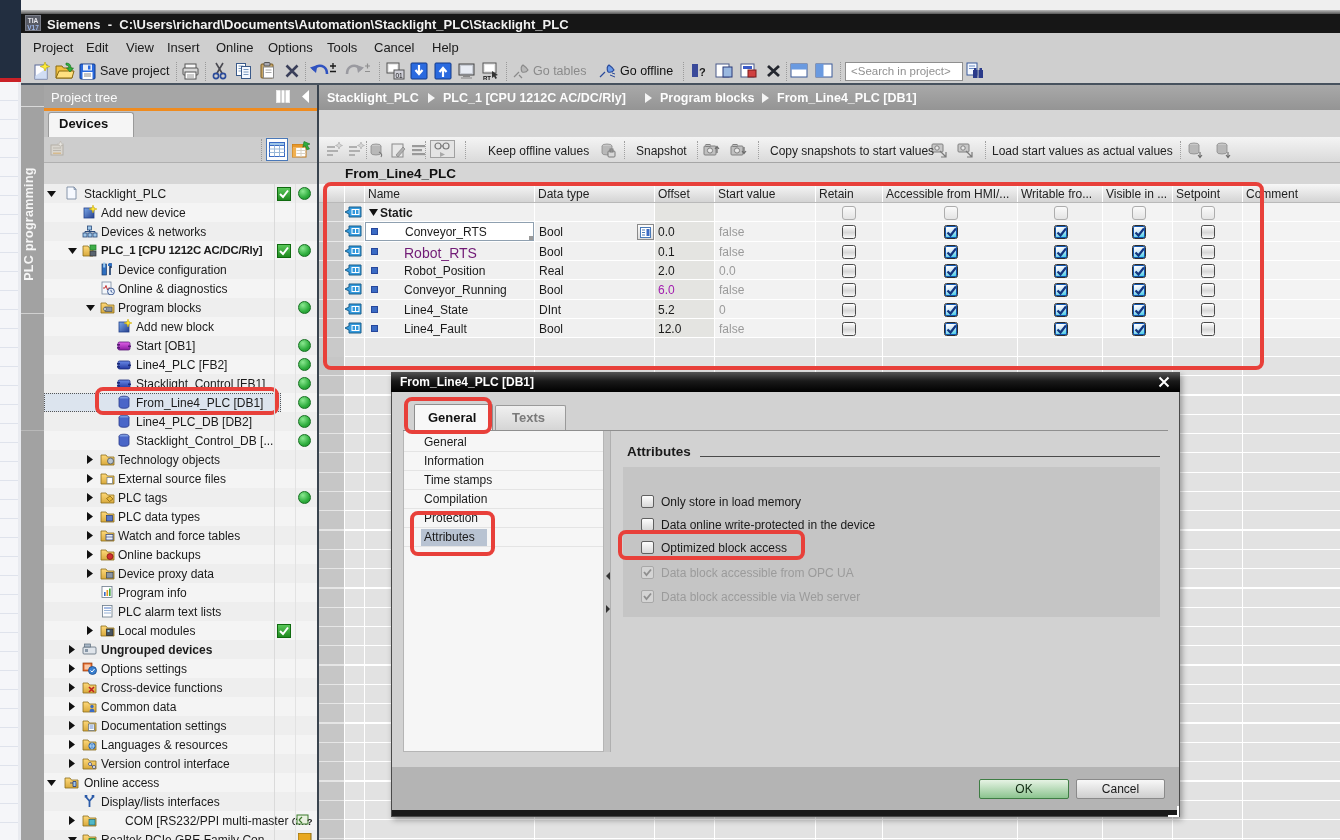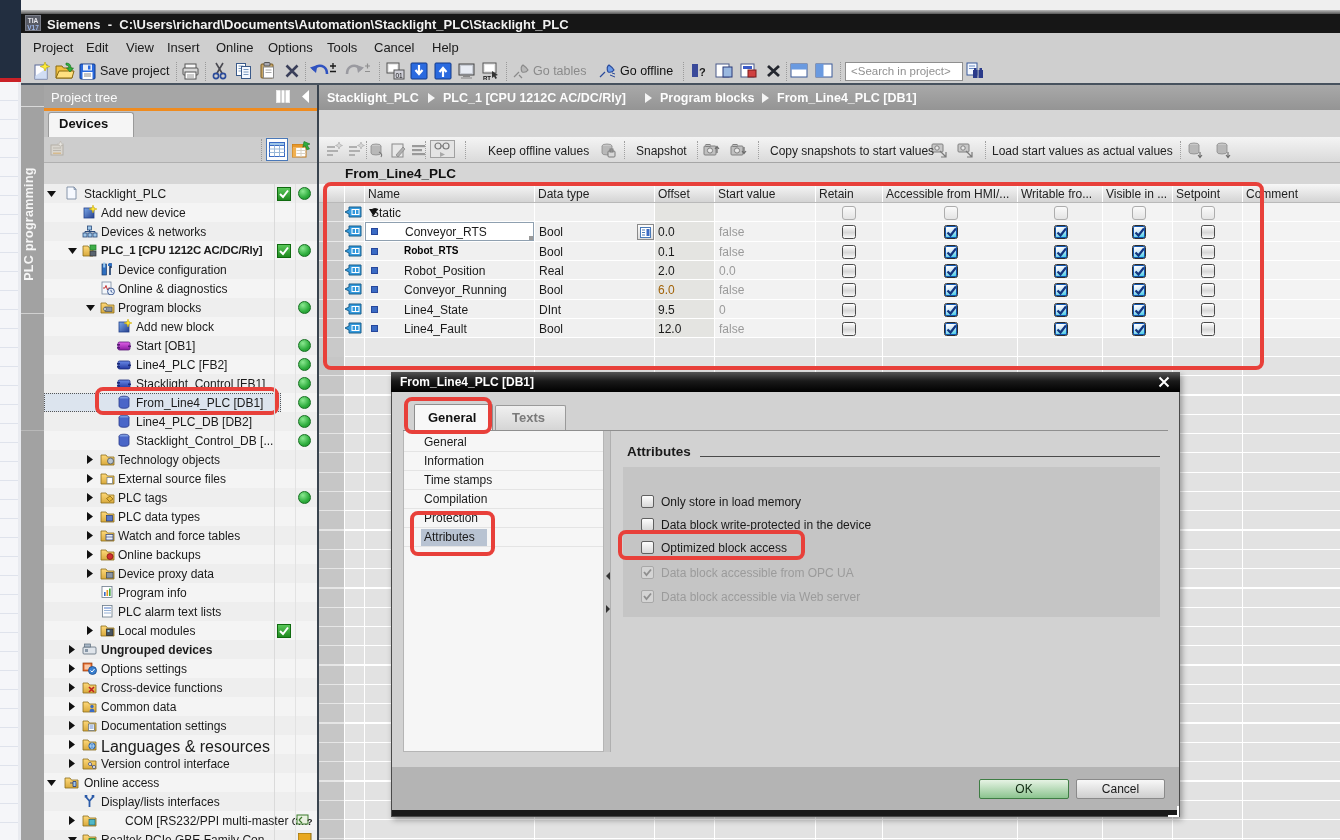--- a/index.html
+++ b/index.html
@@ -703,21 +703,21 @@
       <linearGradient id="gf" x1="0" y1="0" x2="0" y2="1">
         <stop offset="0" stop-color="#ffd97a"></stop>
         <stop offset="1" stop-color="#d8a93c"></stop>
       </linearGradient>
     </defs>
     <path d="M1 3 L6 3 L7.5 5 L14 5 L14 13 L1 13 Z" fill="url(#gf)" stroke="#8a6d1a" stroke-width="0.8"></path>
     <circle cx="10" cy="9" r="3.2" fill="#4a90d9" stroke="#1a4a8a" stroke-width="0.7"></circle>
     <ellipse cx="10" cy="9" rx="1.4" ry="3.2" fill="none" stroke="#d8eaf8" stroke-width="0.6"></ellipse>
     <line x1="6.8" y1="9" x2="13.2" y2="9" stroke="#d8eaf8" stroke-width="0.6"></line>
   </svg>
-<div class="abs txt" style="left:101px;top:738px;font-size:16px;color:#1a1a1a;font-weight:normal;">Languages &amp; resources</div>
+<div class="abs txt" style="left:101px;top:738px;font-size:12px;color:#1a1a1a;font-weight:normal;">Languages &amp; resources</div>
 <svg class="abs" style="left:69px;top:759px" width="6" height="9">
     <path d="M0 0 L6 4.5 L0 9 Z" fill="#111"></path>
   </svg>
 <svg class="abs" style="left:82px;top:756px" width="16" height="14">
     <defs>
       <linearGradient id="gf" x1="0" y1="0" x2="0" y2="1">
         <stop offset="0" stop-color="#ffd97a"></stop>
         <stop offset="1" stop-color="#d8a93c"></stop>
       </linearGradient>
     </defs>
@@ -941,21 +941,21 @@
 <div class="abs" style="left:1172px;top:203px;width:1px;height:19px;background:#ffffff;"></div>
 <div class="abs" style="left:1242px;top:203px;width:1px;height:19px;background:#ffffff;"></div>
 <svg class="abs" style="left:345px;top:206px" width="17" height="12">
     <path d="M4 1 L16 1 L16 11 L4 11 L4 8 L0 6 L4 4 Z" fill="#3399dd" stroke="#1a5f8a" stroke-width="1"></path>
     <rect x="7" y="3.5" width="7" height="5" fill="none" stroke="#fff"></rect>
     <line x1="10.5" y1="3.5" x2="10.5" y2="8.5" stroke="#fff"></line>
   </svg>
 <svg class="abs" style="left:369px;top:209px" width="9" height="7">
     <path d="M0 0 L9 0 L4.5 7 Z" fill="#111"></path>
   </svg>
-<div class="abs txt" style="left:371px;top:206px;font-size:12px;color:#1a1a1a;font-weight:normal;">Static</div>
+<div class="abs txt" style="left:380px;top:206px;font-size:12px;color:#1a1a1a;font-weight:bold;">Static</div>
 <div class="abs" style="left:319px;top:222px;width:25px;height:20px;background:#c9c9c9;border-bottom:1px solid #e8e8e8;"></div>
 <div class="abs" style="left:344px;top:222px;width:20px;height:20px;background:#e9e9e9;border-bottom:1px solid #fff;"></div>
 <div class="abs" style="left:364px;top:222px;width:170px;height:20px;background:#f0f0f0;border-bottom:1px solid #fff;"></div>
 <div class="abs" style="left:534px;top:222px;width:120px;height:20px;background:#f0f0f0;border-bottom:1px solid #fff;"></div>
 <div class="abs" style="left:654px;top:222px;width:60px;height:20px;background:#e4e4e1;border-bottom:1px solid #fff;"></div>
 <div class="abs" style="left:714px;top:222px;width:101px;height:20px;background:#f2f2f2;border-bottom:1px solid #fff;"></div>
 <div class="abs" style="left:815px;top:222px;width:67px;height:20px;background:#f0f0f0;border-bottom:1px solid #fff;"></div>
 <div class="abs" style="left:882px;top:222px;width:135px;height:20px;background:#f3f3f3;border-bottom:1px solid #fff;"></div>
 <div class="abs" style="left:1017px;top:222px;width:85px;height:20px;background:#f0f0f0;border-bottom:1px solid #fff;"></div>
 <div class="abs" style="left:1102px;top:222px;width:70px;height:20px;background:#f3f3f3;border-bottom:1px solid #fff;"></div>
@@ -1004,21 +1004,21 @@
 <div class="abs" style="left:1017px;top:242px;width:1px;height:19px;background:#ffffff;"></div>
 <div class="abs" style="left:1102px;top:242px;width:1px;height:19px;background:#ffffff;"></div>
 <div class="abs" style="left:1172px;top:242px;width:1px;height:19px;background:#ffffff;"></div>
 <div class="abs" style="left:1242px;top:242px;width:1px;height:19px;background:#ffffff;"></div>
 <svg class="abs" style="left:345px;top:245px" width="17" height="12">
     <path d="M4 1 L16 1 L16 11 L4 11 L4 8 L0 6 L4 4 Z" fill="#3399dd" stroke="#1a5f8a" stroke-width="1"></path>
     <rect x="7" y="3.5" width="7" height="5" fill="none" stroke="#fff"></rect>
     <line x1="10.5" y1="3.5" x2="10.5" y2="8.5" stroke="#fff"></line>
   </svg>
 <div class="abs" style="left:371px;top:248px;width:7px;height:7px;background:#3a6bc4;border:1px solid #26479c;"></div>
-<div class="abs txt" style="left:404px;top:245px;font-size:10px;color:#000000;font-weight:bold;">Robot_RTS</div>
+<div class="abs txt" style="left:404px;top:245px;font-size:14px;color:#701a75;font-weight:normal;">Robot_RTS</div>
 <div class="abs txt" style="left:539px;top:245px;font-size:12px;color:#1a1a1a;font-weight:normal;">Bool</div>
 <div class="abs txt" style="left:658px;top:245px;font-size:12px;color:#1a1a1a;font-weight:normal;">0.1</div>
 <div class="abs txt" style="left:719px;top:245px;font-size:12px;color:#9a9a9a;font-weight:normal;">false</div>
 <div class="abs" style="left:319px;top:261px;width:25px;height:19px;background:#c9c9c9;border-bottom:1px solid #e8e8e8;"></div>
 <div class="abs" style="left:344px;top:261px;width:20px;height:19px;background:#eeeeee;border-bottom:1px solid #fff;"></div>
 <div class="abs" style="left:364px;top:261px;width:170px;height:19px;background:#f0f0f0;border-bottom:1px solid #fff;"></div>
 <div class="abs" style="left:534px;top:261px;width:120px;height:19px;background:#f0f0f0;border-bottom:1px solid #fff;"></div>
 <div class="abs" style="left:654px;top:261px;width:60px;height:19px;background:#e4e4e1;border-bottom:1px solid #fff;"></div>
 <div class="abs" style="left:714px;top:261px;width:101px;height:19px;background:#f2f2f2;border-bottom:1px solid #fff;"></div>
 <div class="abs" style="left:815px;top:261px;width:67px;height:19px;background:#f0f0f0;border-bottom:1px solid #fff;"></div>
@@ -1072,21 +1072,21 @@
 <div class="abs" style="left:1172px;top:280px;width:1px;height:20px;background:#ffffff;"></div>
 <div class="abs" style="left:1242px;top:280px;width:1px;height:20px;background:#ffffff;"></div>
 <svg class="abs" style="left:345px;top:283px" width="17" height="12">
     <path d="M4 1 L16 1 L16 11 L4 11 L4 8 L0 6 L4 4 Z" fill="#3399dd" stroke="#1a5f8a" stroke-width="1"></path>
     <rect x="7" y="3.5" width="7" height="5" fill="none" stroke="#fff"></rect>
     <line x1="10.5" y1="3.5" x2="10.5" y2="8.5" stroke="#fff"></line>
   </svg>
 <div class="abs" style="left:371px;top:286px;width:7px;height:7px;background:#3a6bc4;border:1px solid #26479c;"></div>
 <div class="abs txt" style="left:404px;top:283px;font-size:12px;color:#1a1a1a;font-weight:normal;">Conveyor_Running</div>
 <div class="abs txt" style="left:539px;top:283px;font-size:12px;color:#1a1a1a;font-weight:normal;">Bool</div>
-<div class="abs txt" style="left:658px;top:283px;font-size:12px;color:#a16207;font-weight:normal;">6.0</div>
+<div class="abs txt" style="left:658px;top:283px;font-size:12px;color:#a21caf;font-weight:normal;">6.0</div>
 <div class="abs txt" style="left:719px;top:283px;font-size:12px;color:#9a9a9a;font-weight:normal;">false</div>
 <div class="abs" style="left:319px;top:300px;width:25px;height:19px;background:#c9c9c9;border-bottom:1px solid #e8e8e8;"></div>
 <div class="abs" style="left:344px;top:300px;width:20px;height:19px;background:#eeeeee;border-bottom:1px solid #fff;"></div>
 <div class="abs" style="left:364px;top:300px;width:170px;height:19px;background:#f0f0f0;border-bottom:1px solid #fff;"></div>
 <div class="abs" style="left:534px;top:300px;width:120px;height:19px;background:#f0f0f0;border-bottom:1px solid #fff;"></div>
 <div class="abs" style="left:654px;top:300px;width:60px;height:19px;background:#e4e4e1;border-bottom:1px solid #fff;"></div>
 <div class="abs" style="left:714px;top:300px;width:101px;height:19px;background:#f2f2f2;border-bottom:1px solid #fff;"></div>
 <div class="abs" style="left:815px;top:300px;width:67px;height:19px;background:#f0f0f0;border-bottom:1px solid #fff;"></div>
 <div class="abs" style="left:882px;top:300px;width:135px;height:19px;background:#f3f3f3;border-bottom:1px solid #fff;"></div>
 <div class="abs" style="left:1017px;top:300px;width:85px;height:19px;background:#f0f0f0;border-bottom:1px solid #fff;"></div>
@@ -1105,21 +1105,21 @@
 <div class="abs" style="left:1172px;top:300px;width:1px;height:19px;background:#ffffff;"></div>
 <div class="abs" style="left:1242px;top:300px;width:1px;height:19px;background:#ffffff;"></div>
 <svg class="abs" style="left:345px;top:303px" width="17" height="12">
     <path d="M4 1 L16 1 L16 11 L4 11 L4 8 L0 6 L4 4 Z" fill="#3399dd" stroke="#1a5f8a" stroke-width="1"></path>
     <rect x="7" y="3.5" width="7" height="5" fill="none" stroke="#fff"></rect>
     <line x1="10.5" y1="3.5" x2="10.5" y2="8.5" stroke="#fff"></line>
   </svg>
 <div class="abs" style="left:371px;top:306px;width:7px;height:7px;background:#3a6bc4;border:1px solid #26479c;"></div>
 <div class="abs txt" style="left:404px;top:303px;font-size:12px;color:#1a1a1a;font-weight:normal;">Line4_State</div>
 <div class="abs txt" style="left:539px;top:303px;font-size:12px;color:#1a1a1a;font-weight:normal;">DInt</div>
-<div class="abs txt" style="left:658px;top:303px;font-size:12px;color:#1a1a1a;font-weight:normal;">9.5</div>
+<div class="abs txt" style="left:658px;top:303px;font-size:12px;color:#1a1a1a;font-weight:normal;">5.2</div>
 <div class="abs txt" style="left:719px;top:303px;font-size:12px;color:#9a9a9a;font-weight:normal;">0</div>
 <div class="abs" style="left:319px;top:319px;width:25px;height:19px;background:#c9c9c9;border-bottom:1px solid #e8e8e8;"></div>
 <div class="abs" style="left:344px;top:319px;width:20px;height:19px;background:#eeeeee;border-bottom:1px solid #fff;"></div>
 <div class="abs" style="left:364px;top:319px;width:170px;height:19px;background:#f0f0f0;border-bottom:1px solid #fff;"></div>
 <div class="abs" style="left:534px;top:319px;width:120px;height:19px;background:#f0f0f0;border-bottom:1px solid #fff;"></div>
 <div class="abs" style="left:654px;top:319px;width:60px;height:19px;background:#e4e4e1;border-bottom:1px solid #fff;"></div>
 <div class="abs" style="left:714px;top:319px;width:101px;height:19px;background:#f2f2f2;border-bottom:1px solid #fff;"></div>
 <div class="abs" style="left:815px;top:319px;width:67px;height:19px;background:#f0f0f0;border-bottom:1px solid #fff;"></div>
 <div class="abs" style="left:882px;top:319px;width:135px;height:19px;background:#f3f3f3;border-bottom:1px solid #fff;"></div>
 <div class="abs" style="left:1017px;top:319px;width:85px;height:19px;background:#f0f0f0;border-bottom:1px solid #fff;"></div>
@@ -1305,21 +1305,21 @@
   </svg>
 <svg class="abs" style="left:605px;top:604px" width="6" height="10">
     <path d="M1 1 L5 5 L1 9 Z" fill="#333"></path>
   </svg>
 <div class="abs txt" style="left:627px;top:444px;font-size:13.5px;font-weight:bold;color:#1a1a1a;">Attributes</div>
 <div class="abs" style="left:700px;top:456px;width:460px;height:1px;background:#4a4a4a;"></div>
 <div class="abs" style="left:623px;top:467px;width:537px;height:150px;background:#c5c5c5;"></div>
 <div class="abs" style="left:641px;top:495px;width:13px;height:13px;background:linear-gradient(#fdfdfd,#d8d8d8);border:1.5px solid #606060;border-radius:2px;"></div>
 <div class="abs txt" style="left:661px;top:495px;font-size:12px;color:#1a1a1a;">Only store in load memory</div>
 <div class="abs" style="left:641px;top:518px;width:13px;height:13px;background:linear-gradient(#fdfdfd,#d8d8d8);border:1.5px solid #606060;border-radius:2px;"></div>
-<div class="abs txt" style="left:661px;top:518px;font-size:12px;color:#1a1a1a;">Data block write-protected in the device</div>
+<div class="abs txt" style="left:661px;top:518px;font-size:12px;color:#1a1a1a;">Data online write-protected in the device</div>
 <div class="abs" style="left:641px;top:541px;width:13px;height:13px;background:linear-gradient(#fdfdfd,#d8d8d8);border:1.5px solid #606060;border-radius:2px;"></div>
 <div class="abs txt" style="left:661px;top:541px;font-size:12px;color:#1a1a1a;">Optimized block access</div>
 <div class="abs" style="left:641px;top:566px;width:13px;height:13px;background:#d4d4d4;border:1px solid #a8a8a8;border-radius:2px;"></div>
 <svg class="abs" style="left:642px;top:567px" width="11" height="11">
     <path d="M2 5 L4.5 8 L9 2.5" fill="none" stroke="#8f8f8f" stroke-width="1.8"></path>
   </svg>
 <div class="abs txt" style="left:661px;top:566px;font-size:12px;color:#9b9b9b;">Data block accessible from OPC UA</div>
 <div class="abs" style="left:641px;top:590px;width:13px;height:13px;background:#d4d4d4;border:1px solid #a8a8a8;border-radius:2px;"></div>
 <svg class="abs" style="left:642px;top:591px" width="11" height="11">
     <path d="M2 5 L4.5 8 L9 2.5" fill="none" stroke="#8f8f8f" stroke-width="1.8"></path>

